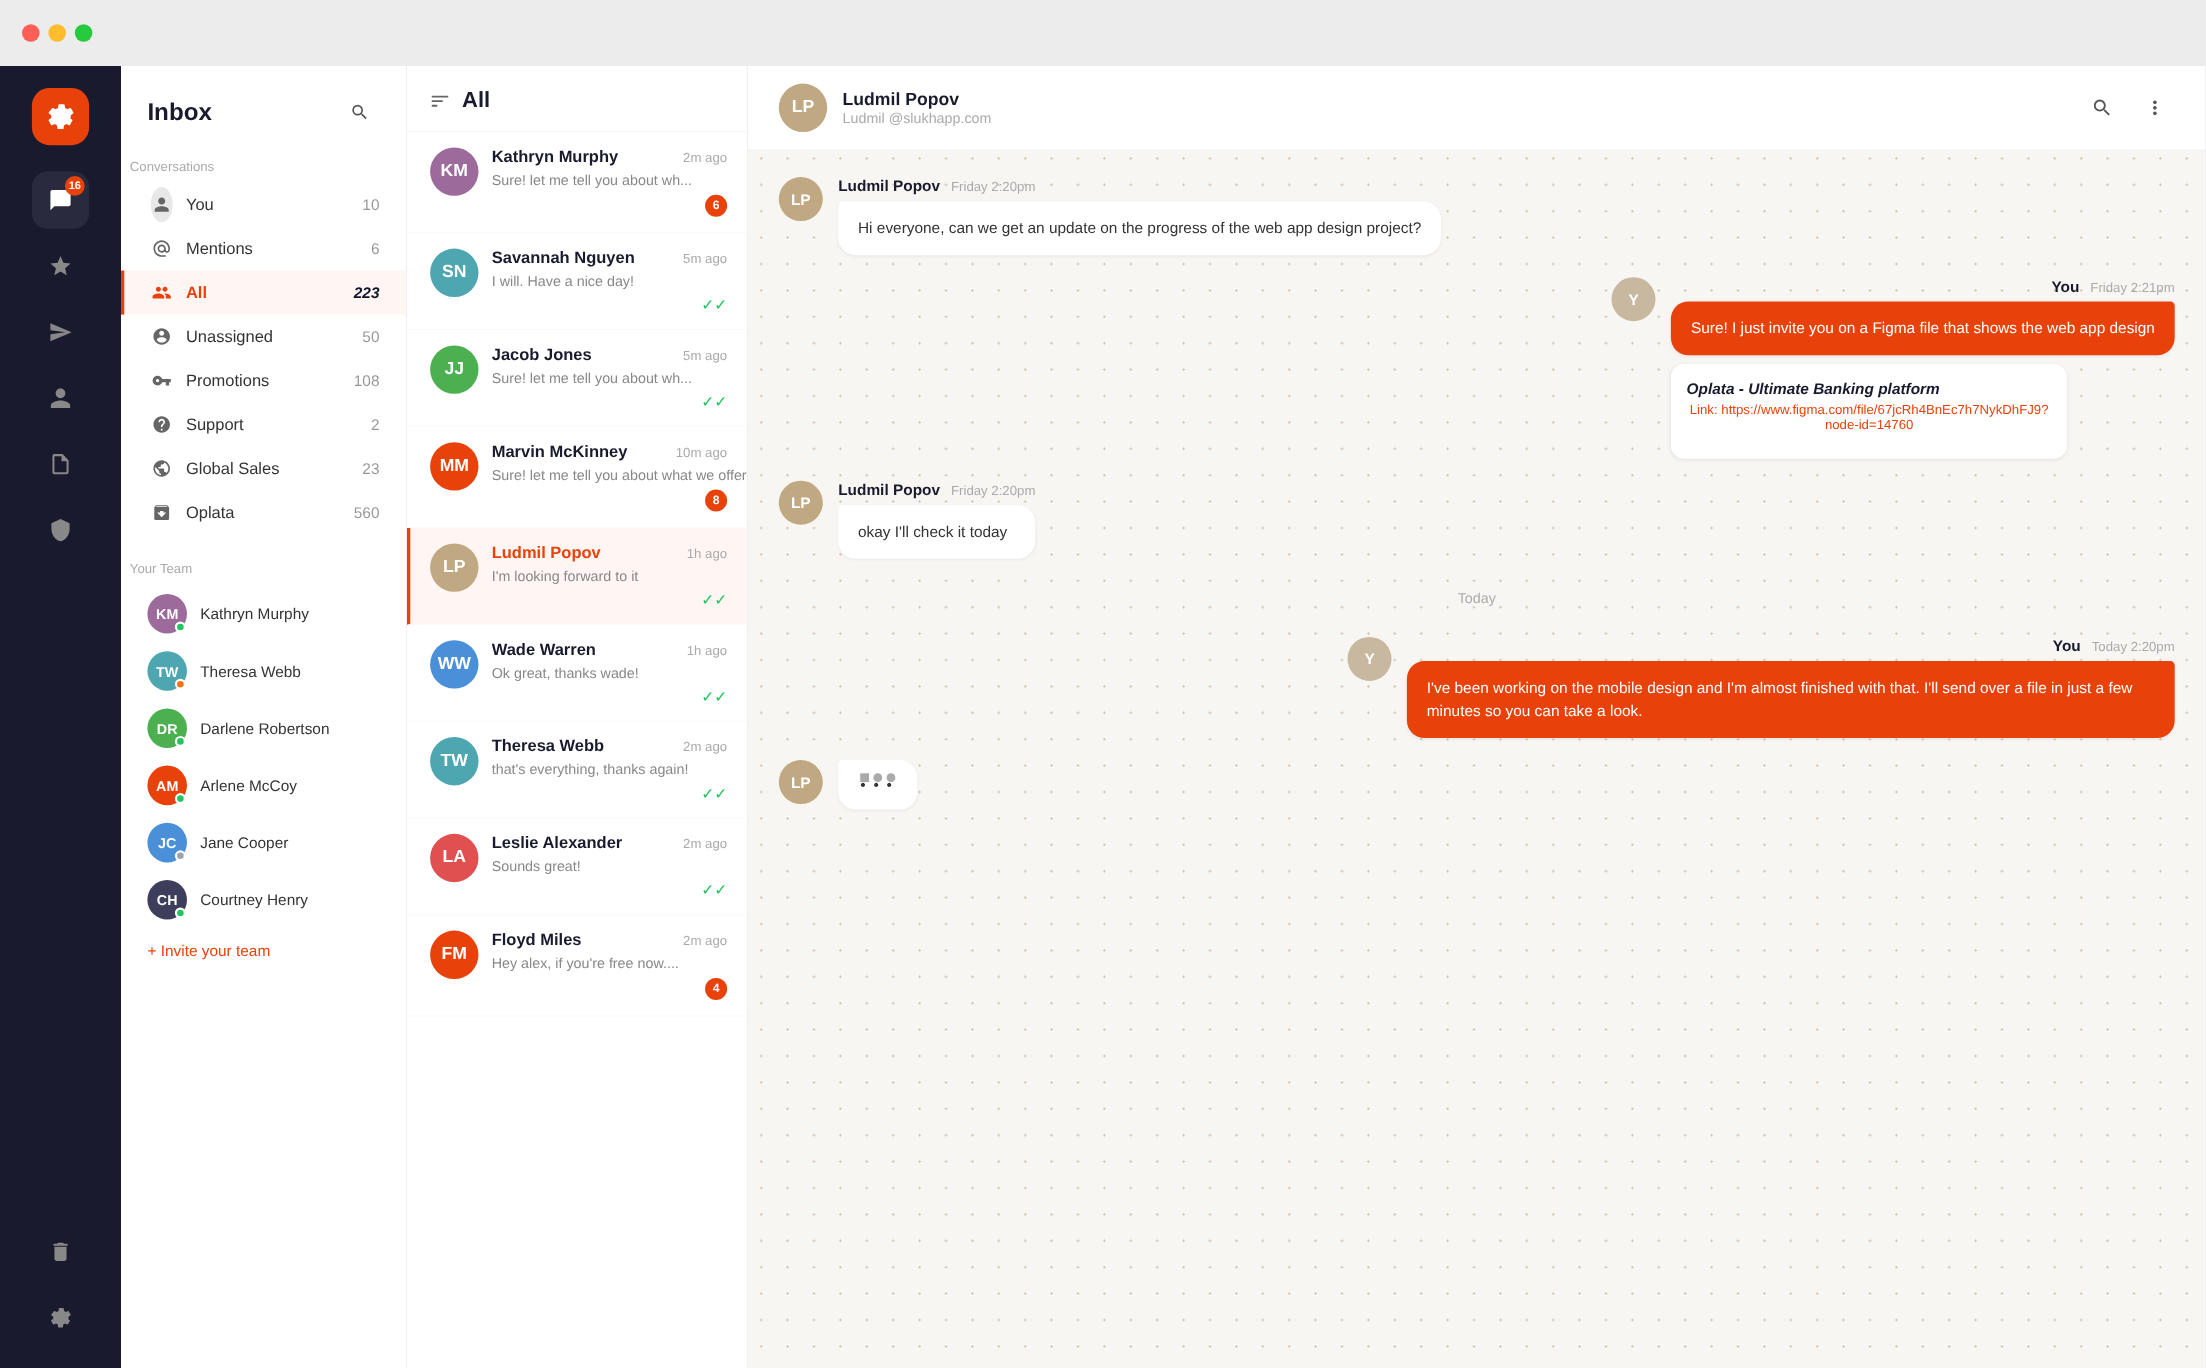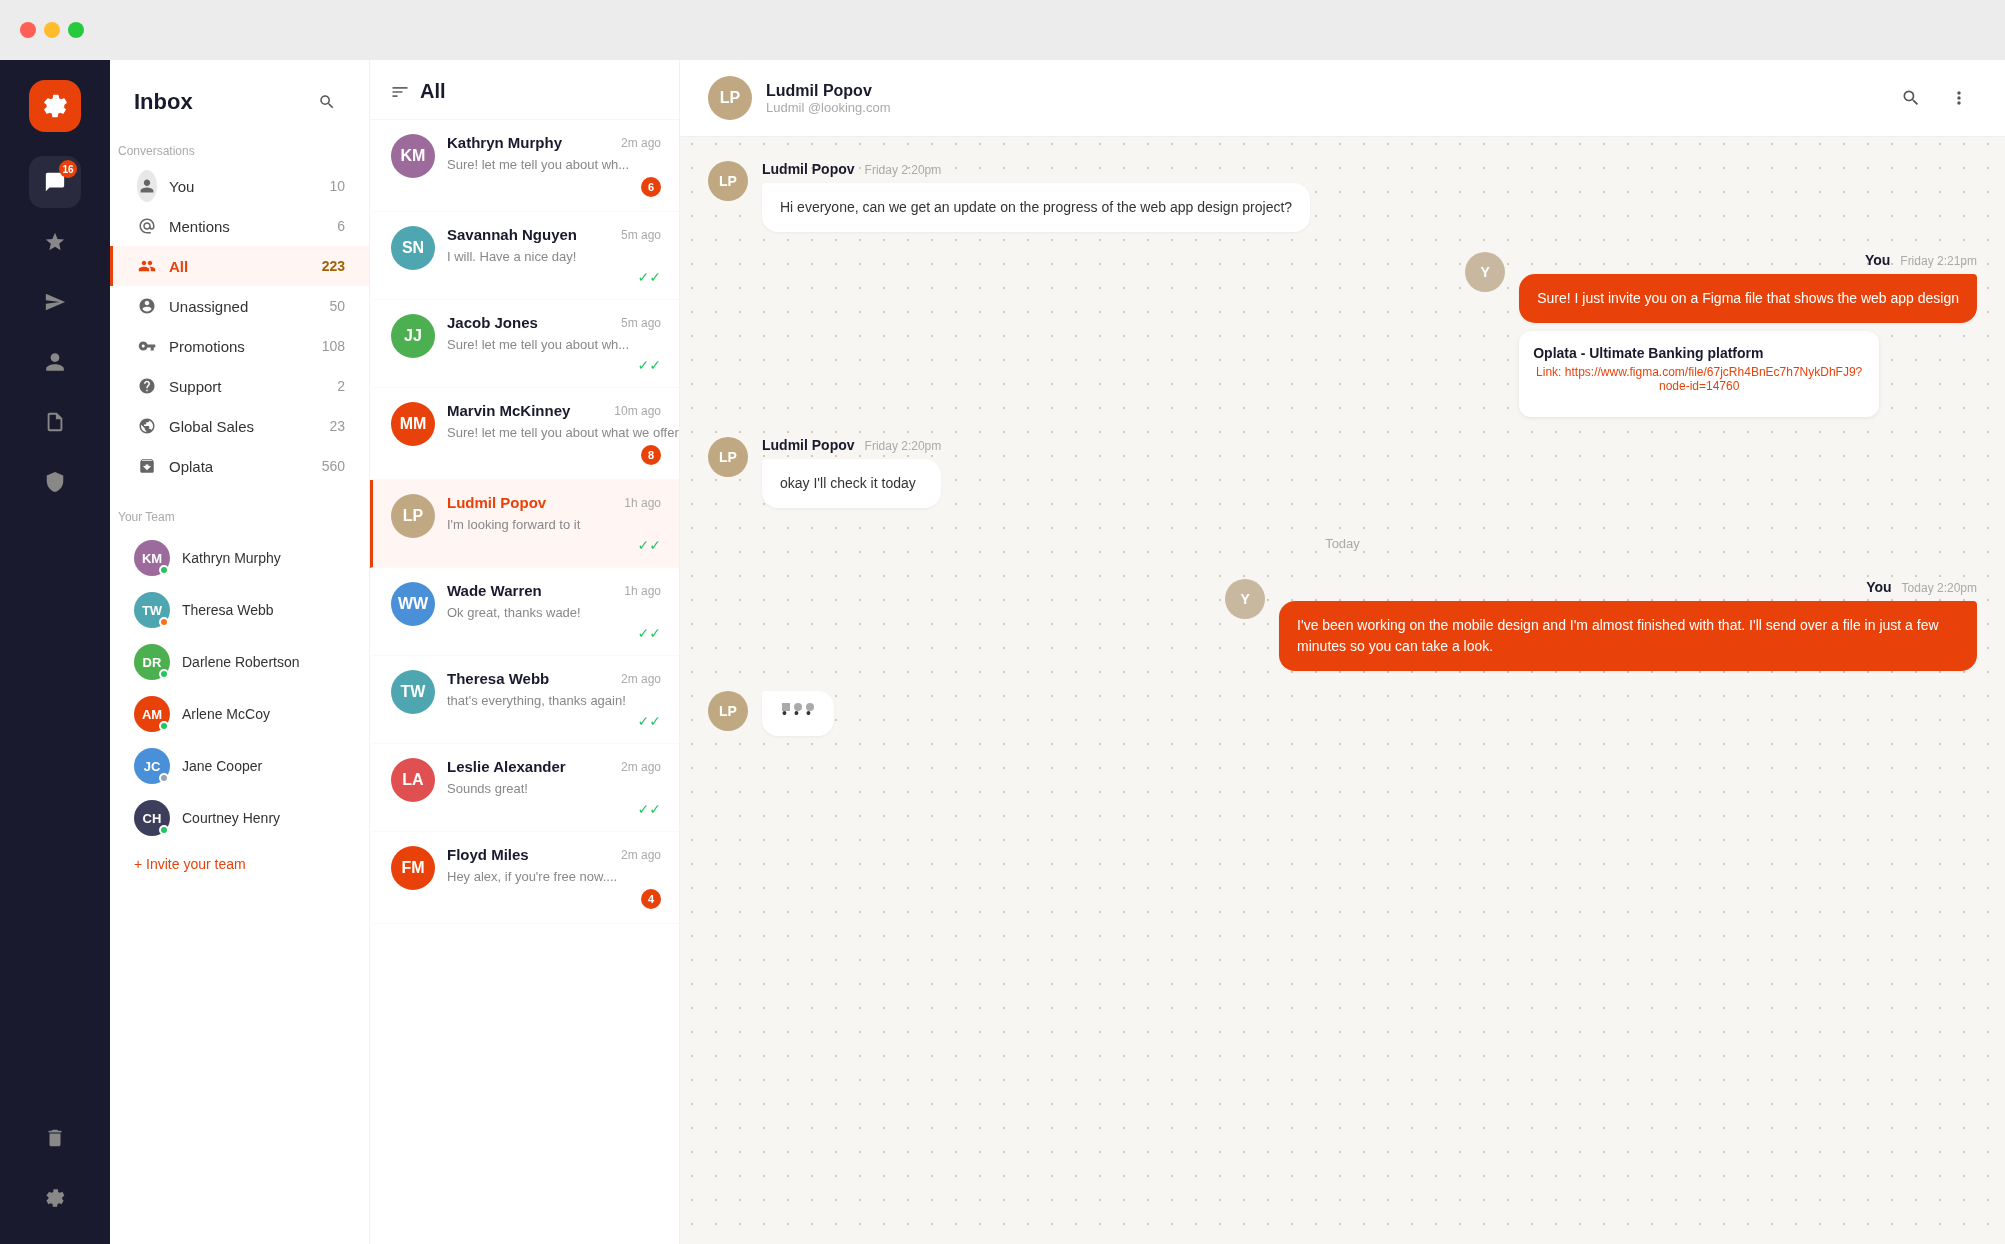--- a/index.html
+++ b/index.html
@@ -135,21 +135,21 @@
       font-size: 15px;
       color: #333;
       font-weight: 500;
     }
     .inbox-nav-item.active .inbox-nav-label { color: #e8420a; font-weight: 600; }
     .inbox-nav-count {
       font-size: 14px;
       color: #999;
       font-weight: 500;
     }
-    .inbox-nav-item.active .inbox-nav-count { color: #a16207; font-weight: 700; }
+    .inbox-nav-item.active .inbox-nav-count { color: #0f172a; font-weight: 700; font-style: italic; }
     .team-section {
       margin-top: 16px;
     }
     .team-member {
       display: flex;
       align-items: center;
       padding: 8px 24px;
       gap: 12px;
       cursor: pointer;
     }
@@ -403,20 +403,21 @@
       padding: 14px;
       margin-top: 8px;
       box-shadow: 0 1px 4px rgba(0,0,0,0.08);
       max-width: 360px;
     }
     .link-preview-title {
       font-size: 14px;
       font-weight: 600;
       color: #1a1a2e;
       margin-bottom: 4px;
+      font-style: italic;
     }
     .link-preview-url {
       font-size: 12px;
       color: #e8420a;
       word-break: break-all;
       margin-bottom: 10px;
       text-align: center;
     }
     .link-preview-img {
       width: 100%;
@@ -827,21 +828,21 @@
 
     </div>
   </section>
 
   <main class="chat-panel">
 
     <div class="chat-header">
       <div class="chat-header-avatar av-brown">LP</div>
       <div class="chat-header-info">
         <div class="chat-header-name">Ludmil Popov</div>
-        <div class="chat-header-sub">Ludmil @looking.com</div>
+        <div class="chat-header-sub">Ludmil @slukhapp.com</div>
       </div>
       <div class="chat-header-actions">
         <button class="chat-action-btn">
           <svg width="20" height="20" viewBox="0 0 24 24" fill="currentColor">
             <path d="M15.5 14h-.79l-.28-.27A6.471 6.471 0 0016 9.5 6.5 6.5 0 109.5 16c1.61 0 3.09-.59 4.23-1.57l.27.28v.79l5 4.99L20.49 19l-4.99-5zm-6 0C7.01 14 5 11.99 5 9.5S7.01 5 9.5 5 14 7.01 14 9.5 11.99 14 9.5 14z"></path>
           </svg>
         </button>
         <button class="chat-action-btn">
           <svg width="20" height="20" viewBox="0 0 24 24" fill="currentColor">
             <path d="M12 8c1.1 0 2-.9 2-2s-.9-2-2-2-2 .9-2 2 .9 2 2 2zm0 2c-1.1 0-2 .9-2 2s.9 2 2 2 2-.9 2-2-.9-2-2-2zm0 6c-1.1 0-2 .9-2 2s.9 2 2 2 2-.9 2-2-.9-2-2-2z"></path>

